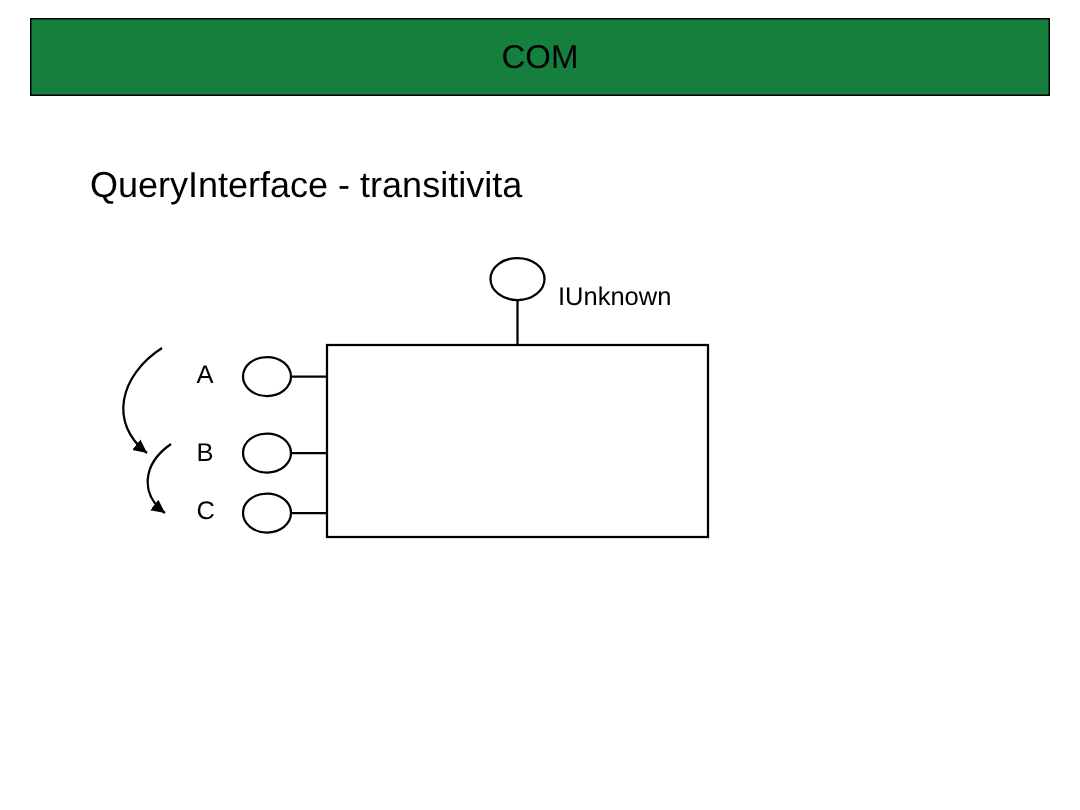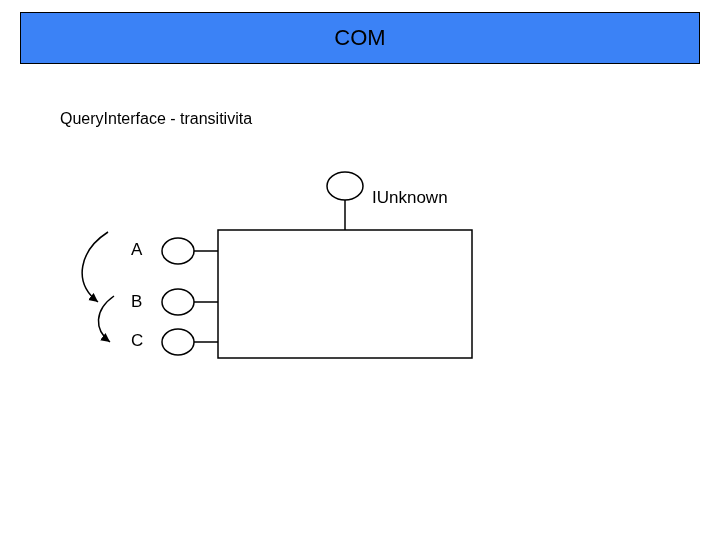--- a/index.html
+++ b/index.html
@@ -11,33 +11,33 @@
     font-family: Arial, Helvetica, sans-serif;
     position: relative;
     overflow: hidden;
   }
   .title-bar {
     position: absolute;
     left: 20px;
     top: 12px;
     width: 680px;
     height: 52px;
-    background: #3b82f6;
+    background: #15803d;
     border: 1px solid #000;
     box-sizing: border-box;
     display: flex;
     align-items: center;
     justify-content: center;
     font-size: 22px;
   }
   .subtitle {
     position: absolute;
     left: 60px;
     top: 110px;
-    font-size: 16px;
+    font-size: 24px;
   }
   svg.diagram {
     position: absolute;
     left: 0;
     top: 0;
     width: 720px;
     height: 540px;
   }
   .label {
     position: absolute;

